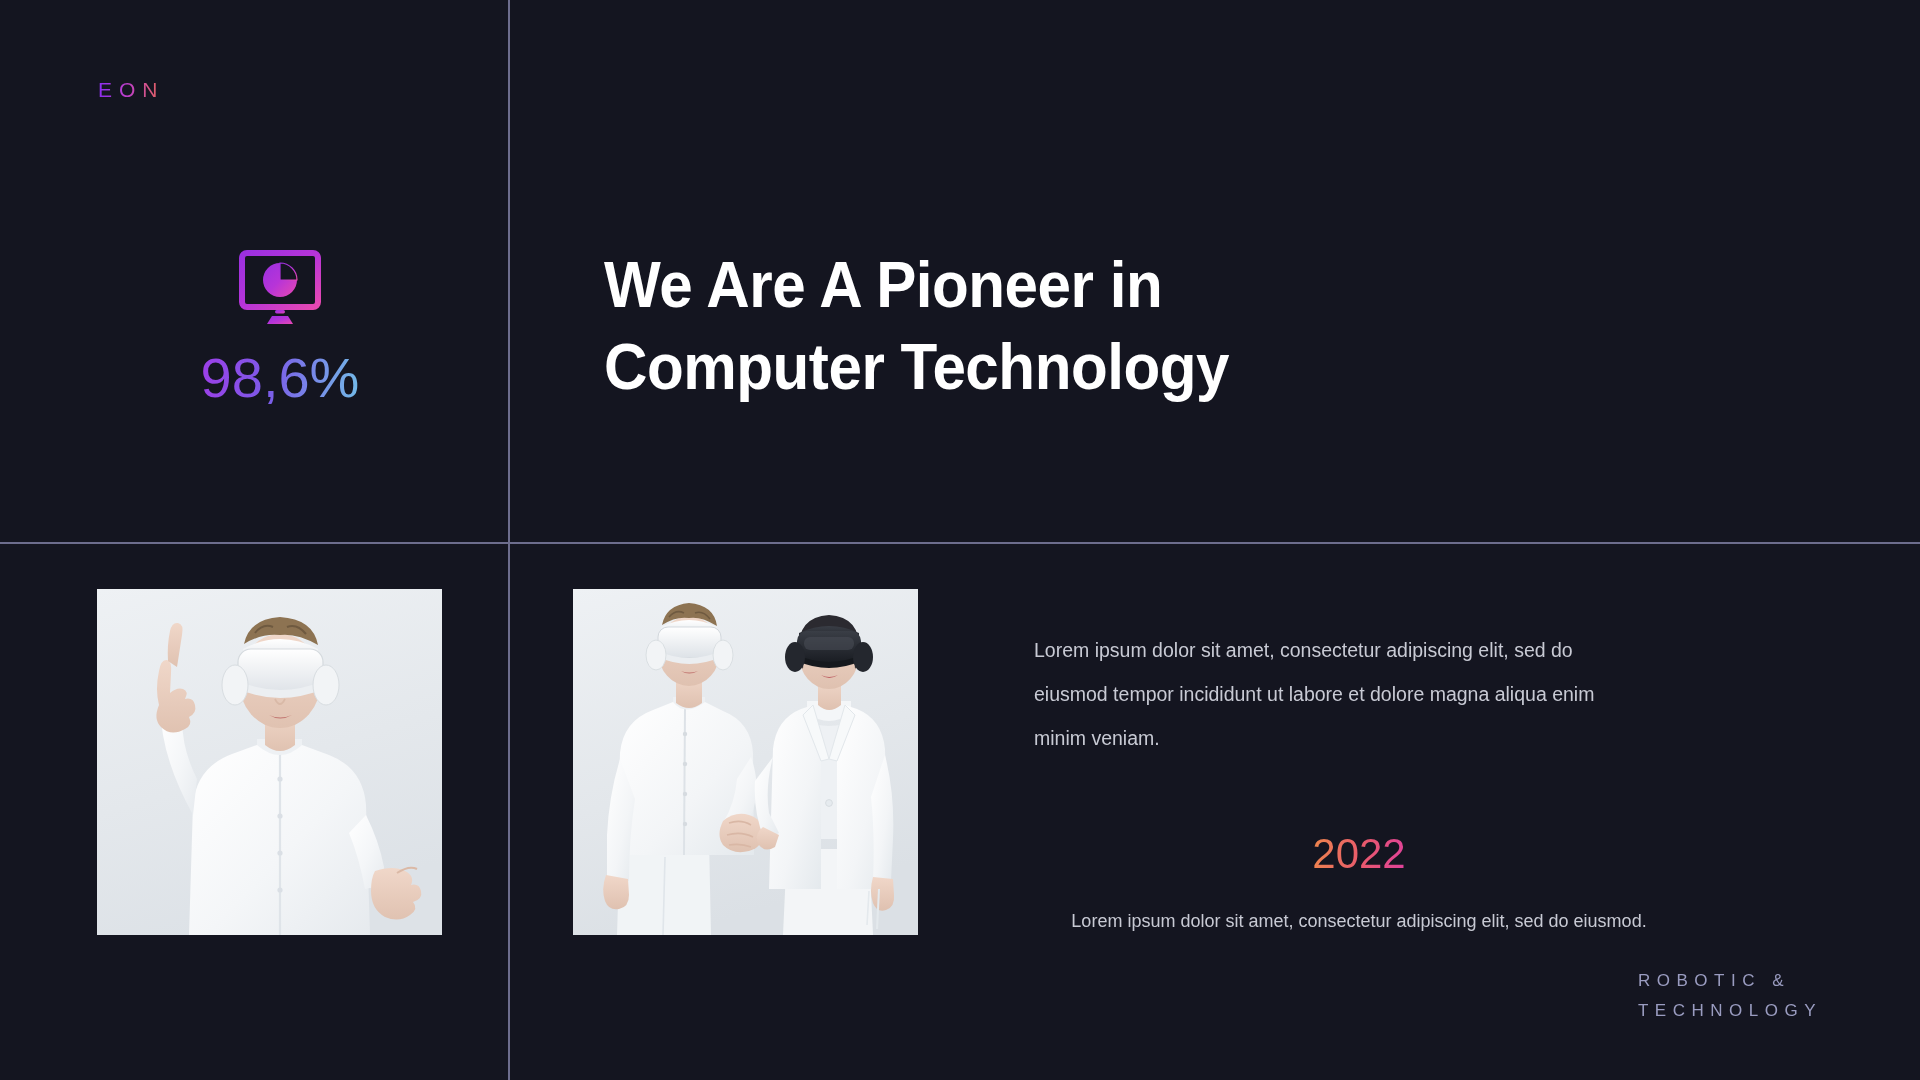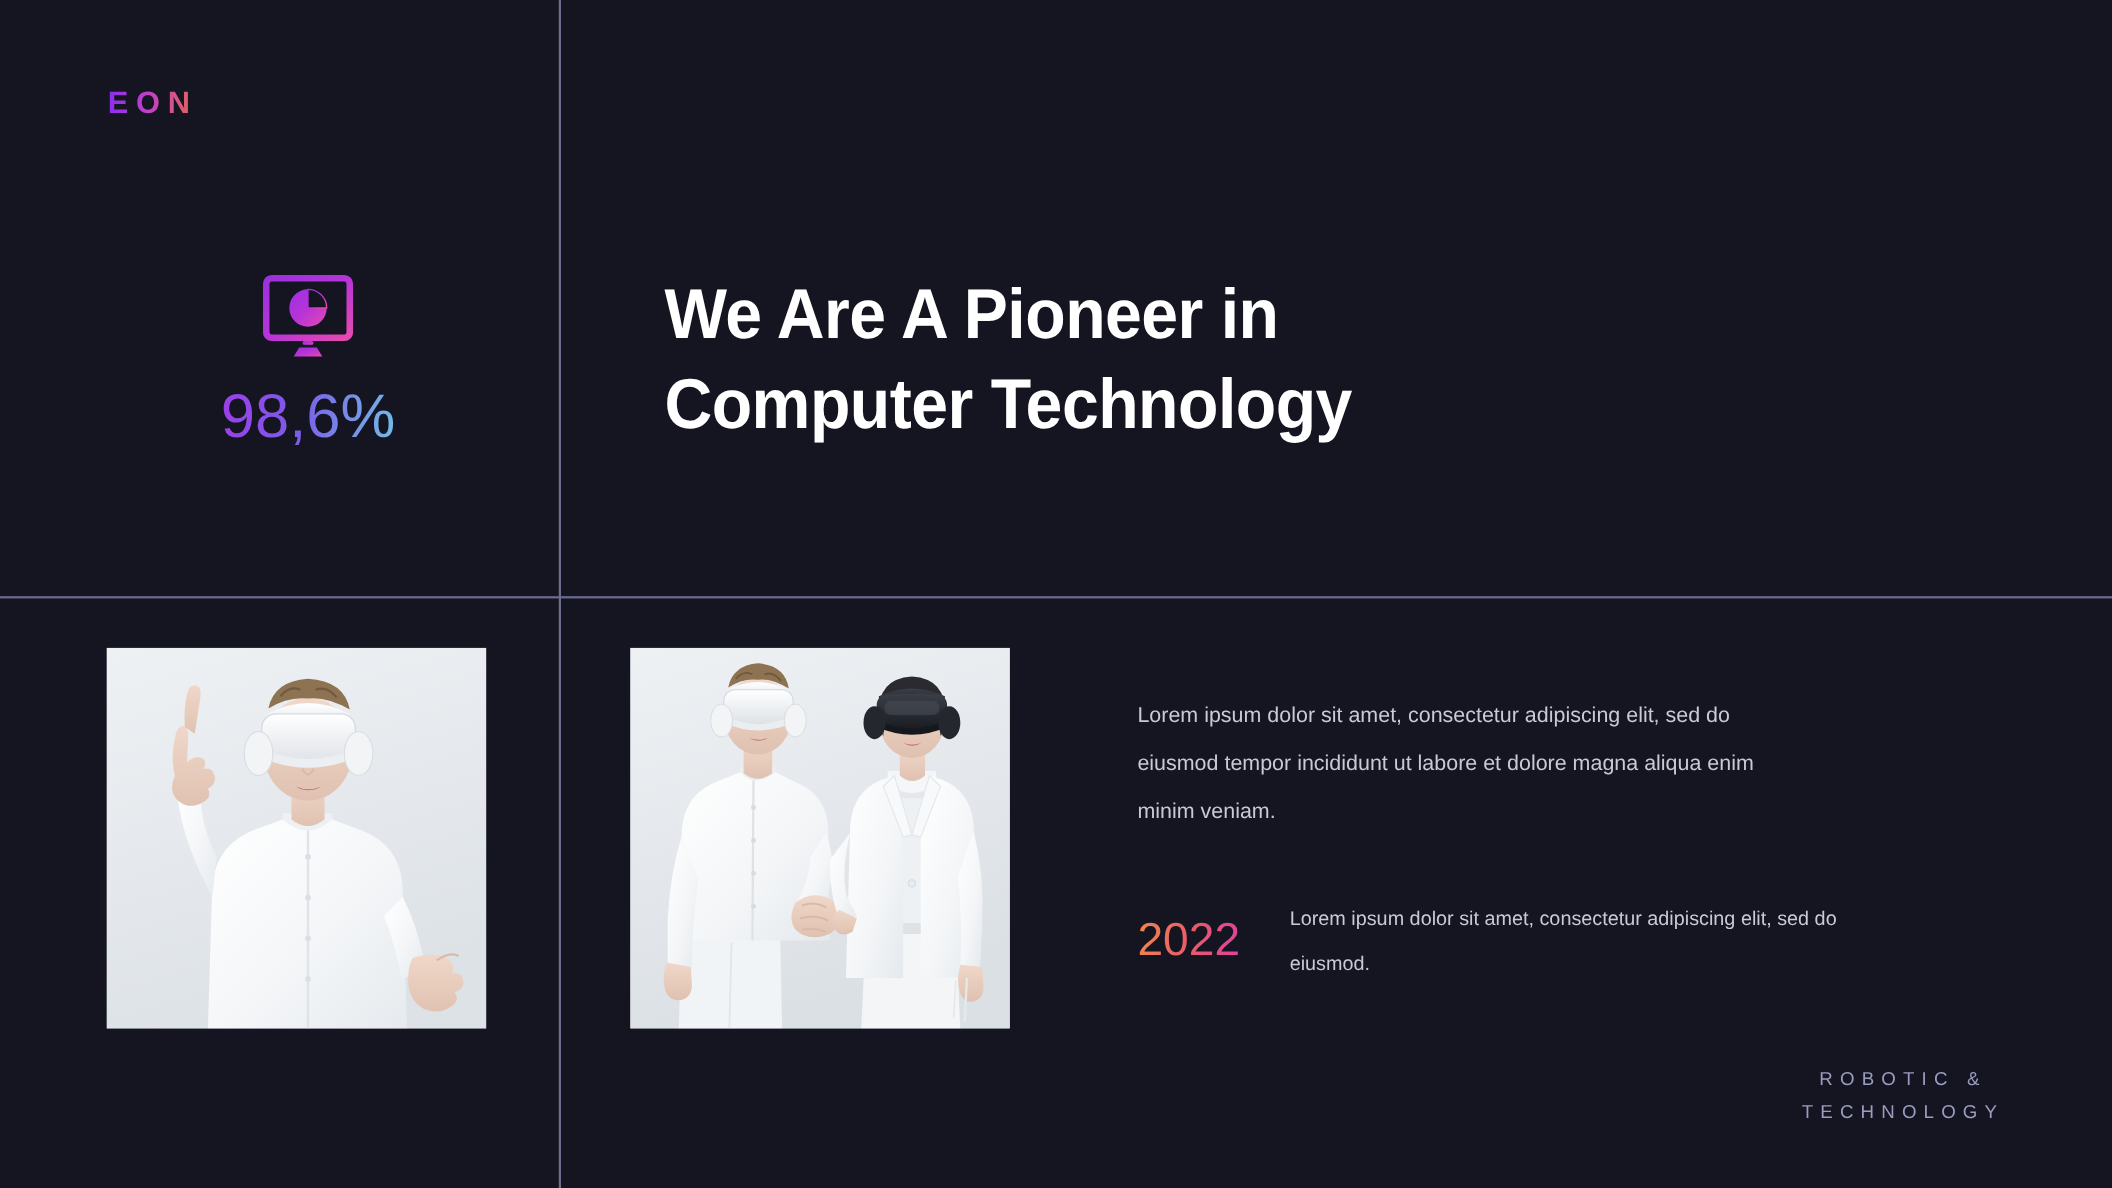--- a/index.html
+++ b/index.html
@@ -28,22 +28,22 @@
     position:absolute;
     left:0; top:542px;
     width:1920px; height:2px;
     background:#6d6d8d;
   }
 
   
   .logo {
     position:absolute;
     left:98px; top:78px;
-    font-size:28px;
-    font-weight:700;
+    font-size:21px;
+    font-weight:400;
     letter-spacing:7px;
     background:linear-gradient(90deg,#8b2df0 0%,#c040c8 45%,#e8664f 100%);
     -webkit-background-clip:text;
     background-clip:text;
     color:transparent;
     -webkit-text-fill-color:transparent;
   }
 
   
   .stat-block {
@@ -105,22 +105,23 @@
     line-height:2.26;
     font-weight:400;
   }
 
   
   .year-row {
     position:absolute;
     left:1034px; top:815px;
     width:650px;
     display:flex;
-    align-items:flex-start;
-    gap:45px;
+    align-items:center;
+    gap:24px;
+    flex-direction:column;
   }
   .year-value {
     flex:0 0 auto;
     font-size:42px;
     font-weight:400;
     line-height:1.1;
     padding-top:16px;
     background:linear-gradient(100deg,#ef8b4a 0%,#e8596d 55%,#e0409e 100%);
     -webkit-background-clip:text;
     background-clip:text;
@@ -132,21 +133,21 @@
     color:#c8cad4;
     font-size:18px;
     line-height:2.3;
     font-weight:400;
   }
 
   
   .footer-tag {
     position:absolute;
     right:98px; top:966px;
-    text-align:center;
+    text-align:left;
     color:#9a9cc0;
     font-size:17px;
     letter-spacing:6.5px;
     line-height:1.75;
     font-weight:400;
   }
   .footer-tag span { display:block; }
 </style>
 </head>
 <body>

